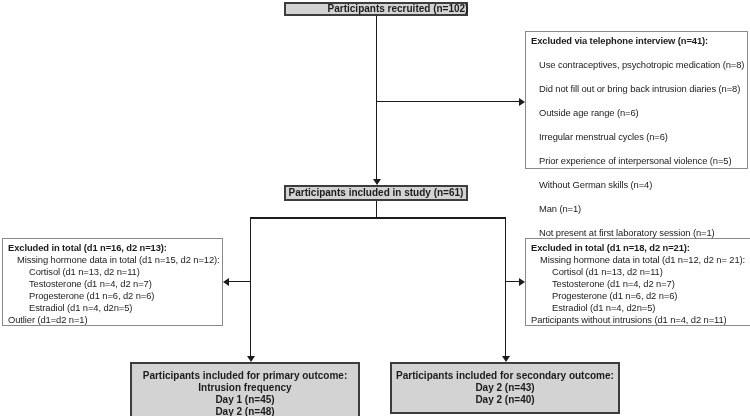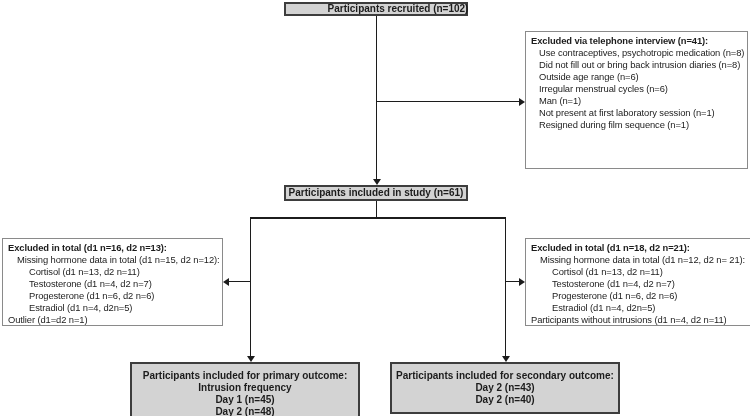--- a/index.html
+++ b/index.html
@@ -43,21 +43,21 @@
     border:1px solid var(--panel-border,#8a8a8a);
     font-size:9.4px;
     line-height:12px;
     letter-spacing:-0.1px;
     padding:3px 2px 2px 5px;
     white-space:nowrap;
   }
   .wbox .title{font-weight:bold;}
   .ind-1{padding-left:9px;}
   .ind-2{padding-left:21px;}
-  .ind-i{padding-left:8px;}
+  .ind-i{padding-left:8px;margin-top:12px;}
   
   .line{
     position:absolute;
     background:var(--connector,#1c1c1c);
   }
   
   .arr{position:absolute;width:0;height:0;}
   .arr-down{
     border-left:4px solid transparent;
     border-right:4px solid transparent;
@@ -103,20 +103,22 @@
   <div class="gbox" style="left:284px;top:2px;width:184px;height:14px;padding-left:44px;">
     <span>Participants recruited (n=102)</span>
   </div>
 
   <div class="wbox" style="left:525px;top:31px;width:223px;height:138px;">
     <div class="title">Excluded via telephone interview (n=41):</div>
     <div class="ind-i">Use contraceptives, psychotropic medication (n=8)</div>
     <div class="ind-i">Did not fill out or bring back intrusion diaries (n=8)</div>
     <div class="ind-i">Outside age range (n=6)</div>
     <div class="ind-i">Irregular menstrual cycles (n=6)</div>
+    <div class="ind-i">Prior experience of interpersonal violence (n=5)</div>
+    <div class="ind-i">Without German skills (n=4)</div>
     <div class="ind-i">Man (n=1)</div>
     <div class="ind-i">Not present at first laboratory session (n=1)</div>
     <div class="ind-i">Resigned during film sequence (n=1)</div>
   </div>
 
   <div class="gbox" style="left:284px;top:185px;width:184px;height:16px;">
     <span>Participants included in study (n=61)</span>
   </div>
 
   <div class="wbox" style="left:2px;top:238px;width:221px;height:88px;">

